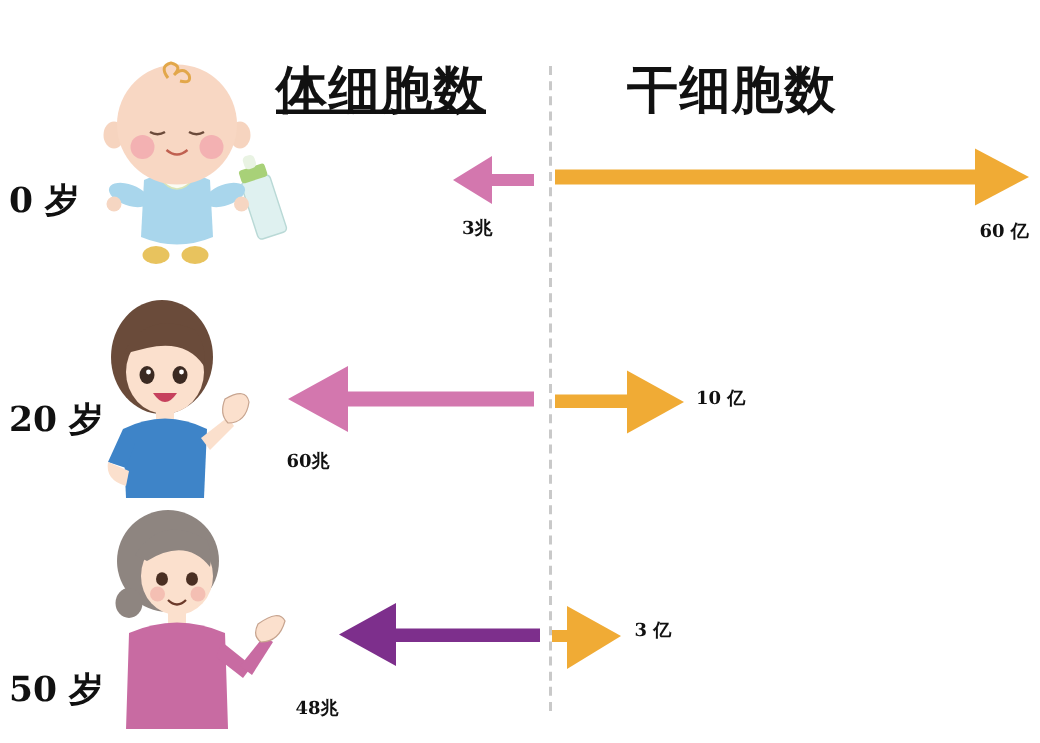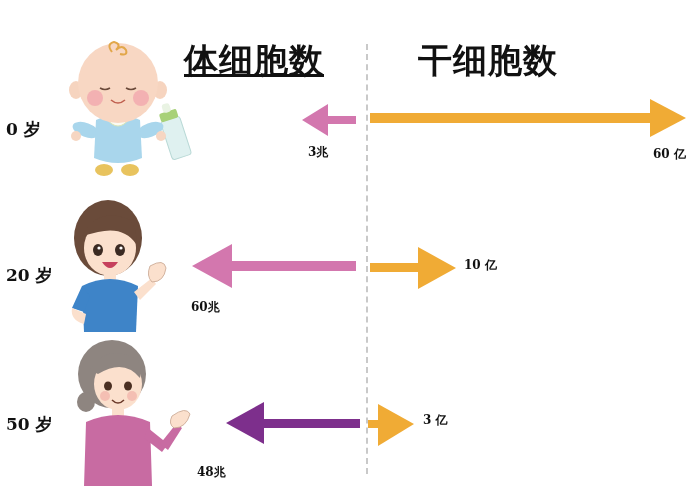--- a/index.html
+++ b/index.html
@@ -1,20 +1,20 @@
 <!DOCTYPE html>
 <html><head>
   <meta charset="utf-8">
   <style>
     html, body { margin: 0; padding: 0; background: #ffffff; }
     body { width: 693px; height: 495px; position: relative; overflow: hidden;
            font-family: "DejaVu Serif", "Liberation Serif", serif; color: #111; }
     .abs { position: absolute; }
     .header { font-size: 34px; font-weight: bold; letter-spacing: 1px; line-height: 40px; white-space: nowrap; }
-    .age { font-size: 17px; font-weight: bold; white-space: nowrap; }
+    .age { font-size: 23px; font-weight: bold; white-space: nowrap; }
     .val { font-size: 12px; font-weight: bold; white-space: nowrap; }
     .divider { left: 366px; top: 44px; width: 0; height: 430px; border-left: 2px dashed #c9c9c9; }
     svg.arrow { position: absolute; overflow: visible; }
     svg.figure { position: absolute; overflow: visible; }
   </style>
 </head>
 <body>
 
 <div class="abs header" style="left:184px; top:40px;text-decoration:underline;">体细胞数</div>
 <div class="abs header" style="left:418px; top:40px;">干细胞数</div>
@@ -93,21 +93,21 @@
   <polygon points="2,24 42,2 42,46" fill="#d377ae"></polygon>
 </svg>
 <div class="abs val" style="left:191px; top:299px;">60兆</div>
 
 <svg class="arrow" width="90" height="46" style="left:370px; top:245px;" viewBox="0 0 90 46">
   <rect x="0" y="18" width="52" height="9" fill="#f0ab35"></rect>
   <polygon points="48,2 86,23 48,44" fill="#f0ab35"></polygon>
 </svg>
 <div class="abs val" style="left:464px; top:257px;">10 亿</div>
 
-<div class="abs age" style="left:6px; top:413px;text-align:center;">50 岁</div>
+<div class="abs age" style="left:6px; top:444px;text-align:center;">50 岁</div>
 
 <svg class="figure" width="130" height="150" style="left:72px; top:336px;" viewBox="0 0 130 150">
 
   <ellipse cx="40" cy="38" rx="34" ry="34" fill="#8e8580"></ellipse>
   <ellipse cx="14" cy="66" rx="9" ry="10" fill="#8e8580"></ellipse>
 
   <ellipse cx="46" cy="48" rx="24" ry="26" fill="#fbe0cd"></ellipse>
   <path d="M18 34 Q36 6 66 24 Q70 34 68 42 Q52 22 26 38 Z" fill="#8e8580"></path>
   <ellipse cx="36" cy="50" rx="4" ry="4.5" fill="#4a2f22"></ellipse>
   <ellipse cx="56" cy="50" rx="4" ry="4.5" fill="#4a2f22"></ellipse>

